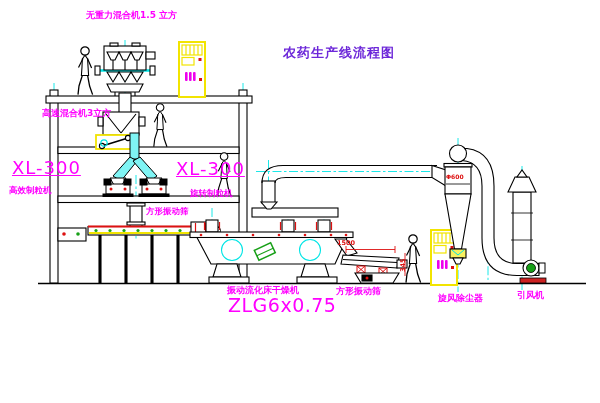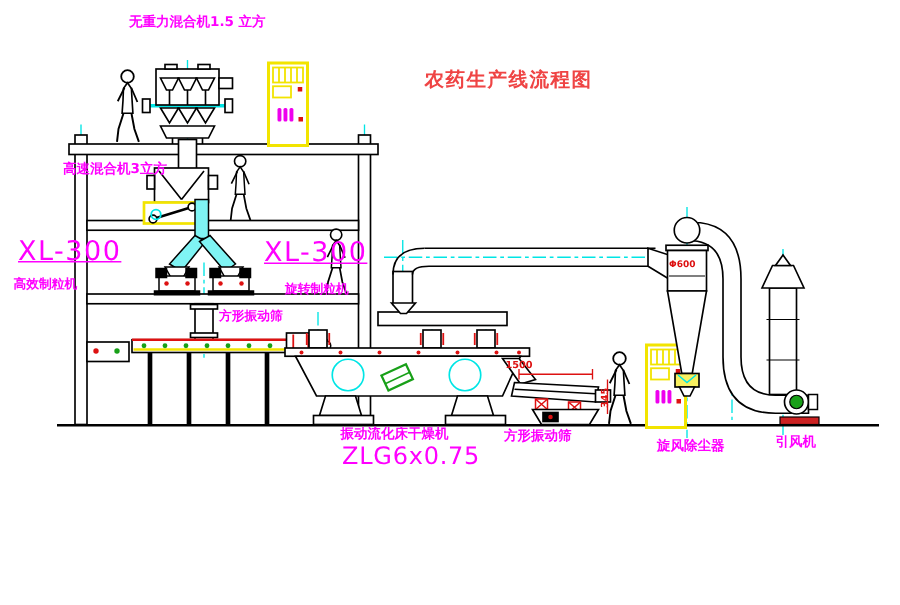--- a/index.html
+++ b/index.html
@@ -3,24 +3,24 @@
 <meta charset="utf-8">
 <style>
   html,body{margin:0;padding:0;background:#fff;}
   #stage{position:relative;width:600px;height:403px;background:#ffffff;overflow:hidden;
          font-family:"DejaVu Sans",sans-serif;}
   #stage svg{position:absolute;left:0;top:0;}
   .lbl{position:absolute;color:#ff00ff;font-weight:bold;white-space:nowrap;line-height:1;}
   .lbl-sm{font-size:9px;}
   .lbl-xs{font-size:8.5px;}
   .lbl-model{font-size:18px;font-weight:normal;letter-spacing:1px;text-decoration:underline;}
-  .lbl-code{font-size:16px;font-weight:normal;letter-spacing:0.5px;}
+  .lbl-code{font-size:19px;font-weight:normal;letter-spacing:0.5px;}
   .dim{position:absolute;color:#dd1111;font-weight:bold;font-size:6.5px;white-space:nowrap;line-height:1;}
   .dim-rot{transform:rotate(-90deg);transform-origin:left top;}
-  #title{position:absolute;left:283px;top:44px;display:flex;align-items:center;gap:3px;color:#ef4444;}
+  #title{position:absolute;left:283px;top:44px;display:flex;align-items:center;gap:3px;color:#6d28d9;}
   #title .cn{font-size:13px;font-weight:bold;letter-spacing:1px;}
   #title .cap{font-size:23px;font-weight:normal;letter-spacing:1px;}
 </style>
 </head>
 <body>
 
 <div id="stage">
 
 <svg width="600" height="403" viewBox="0 0 600 403">
   <defs>

